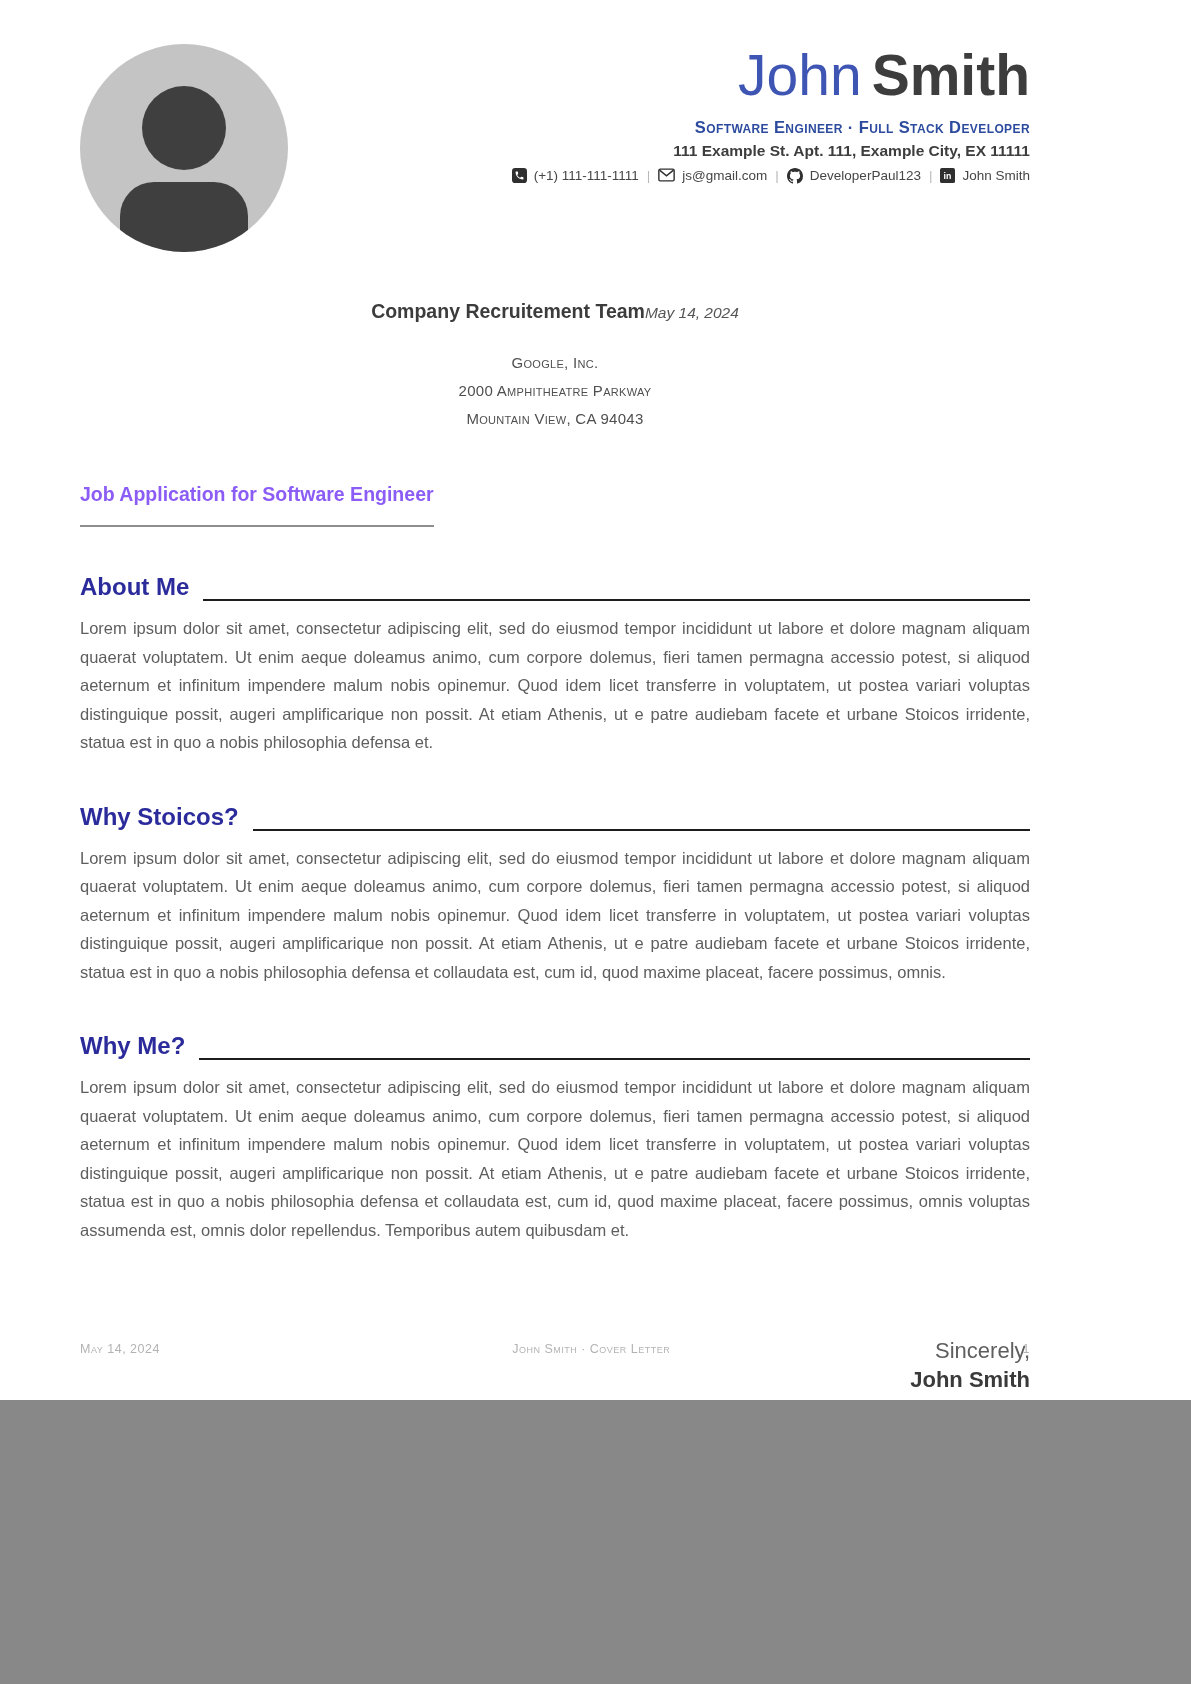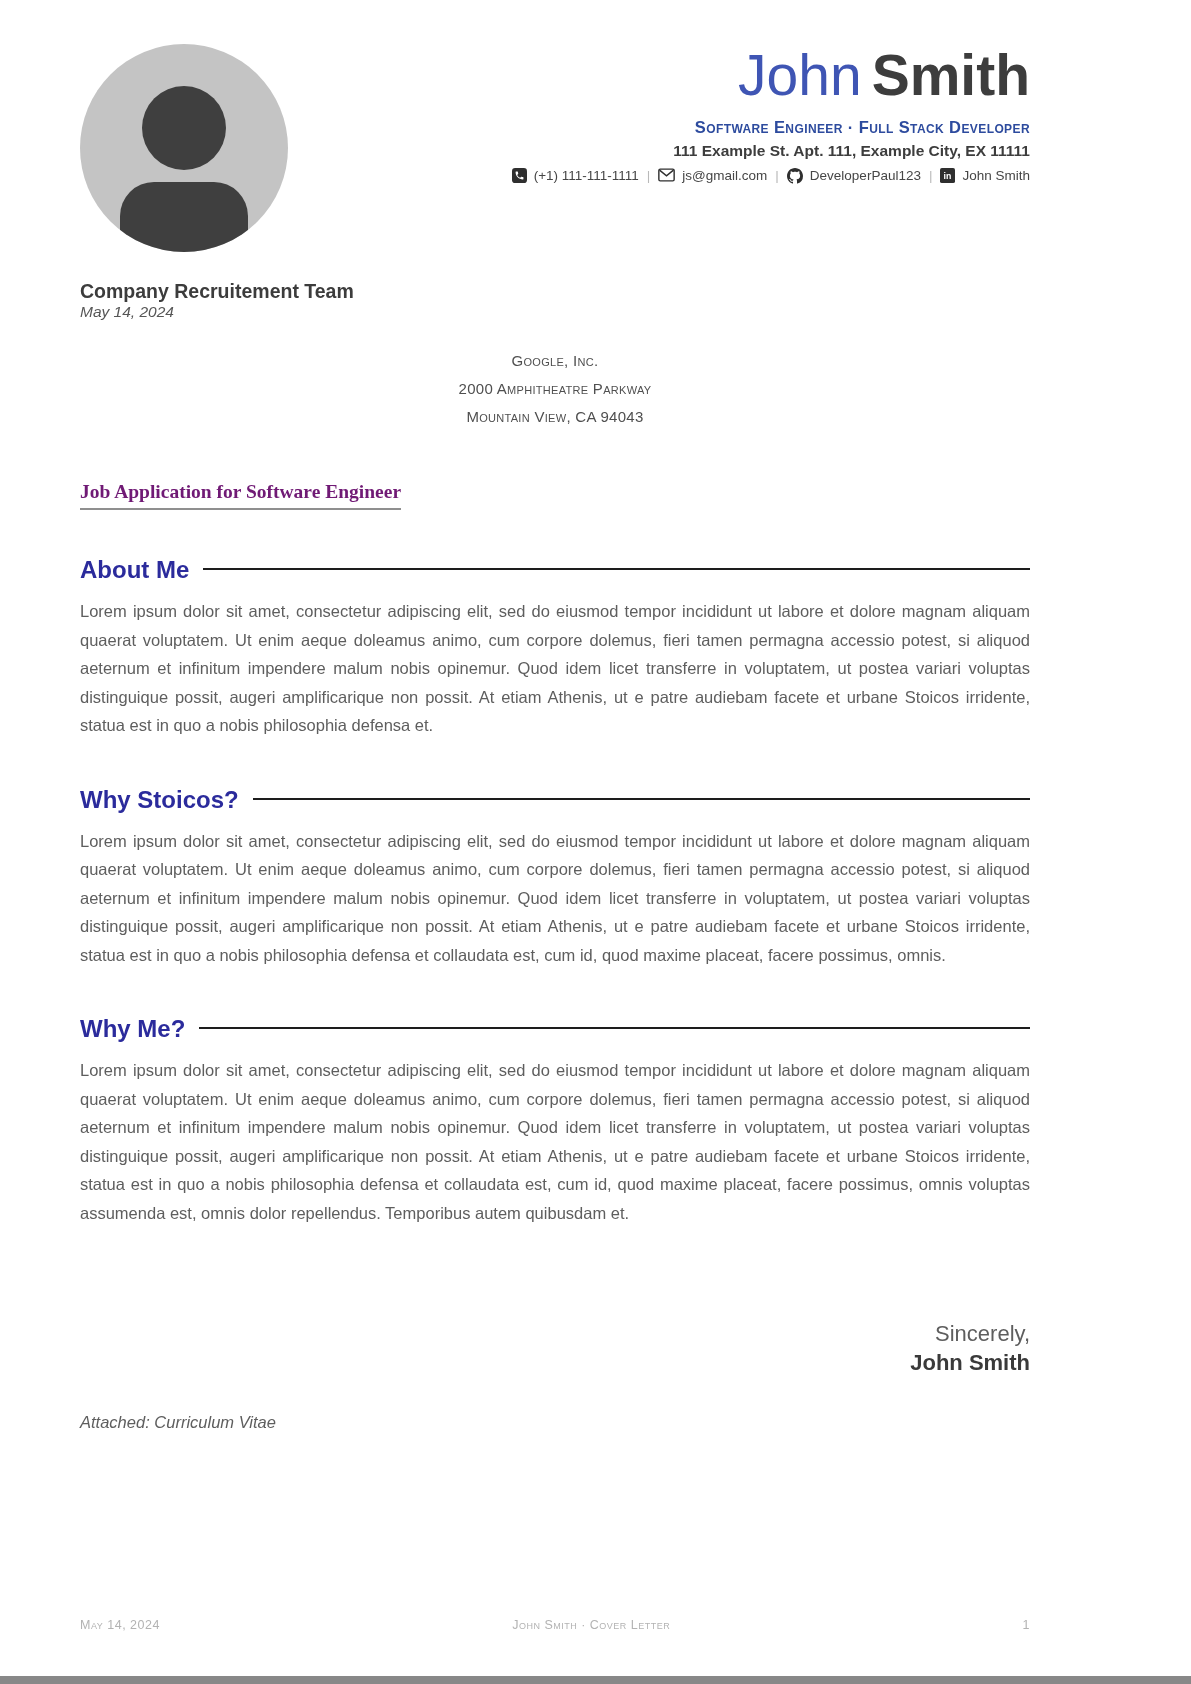--- a/index.html
+++ b/index.html
@@ -1,18 +1,18 @@
 <!DOCTYPE html>
 <html lang="en"><head>
 <meta charset="utf-8">
 <style>
   html,body{margin:0;padding:0;background:#888;}
   .page{
     position:relative;
-    width:1191px;height:1676px;
+    width:1191px;height:1400px;
     margin:0 auto;
     background:#ffffff;
     font-family:"Liberation Sans","DejaVu Sans",sans-serif;
     overflow:hidden;
   }
   .content{margin-left:80px;width:950px;}
 
   
   .header{display:flex;justify-content:space-between;align-items:flex-start;padding-top:44px;}
   .avatar{
@@ -28,36 +28,36 @@
   .position{
     margin-top:12px;font-size:16.5px;font-weight:600;color:#2d4b9e;
     font-variant:small-caps;letter-spacing:0.4px;
   }
   .address{margin-top:5px;font-size:15.5px;font-weight:700;color:#3d3d3d;padding-left:12px;}
   .contacts{margin-top:8px;font-size:13.5px;color:#464646;display:flex;justify-content:flex-end;align-items:flex-start;gap:7px;}
   .contacts .sep{color:#b9b9b9;padding:0 1px;}
   .cicon{display:inline-block;vertical-align:-2px;}
 
   
-  .recipient-row{display:flex;justify-content:center;align-items:baseline;margin-top:28px;flex-direction:column;}
+  .recipient-row{display:flex;justify-content:center;align-items:baseline;margin-top:48px;}
   .recipient-name{font-size:19.5px;font-weight:700;color:#3c3c3c;}
   .letter-date{font-size:15.5px;font-style:italic;color:#565656;}
   .recipient-addr{margin-top:26px;font-size:15px;color:#4f4f4f;font-variant:small-caps;letter-spacing:0.3px;line-height:28px;text-align:center;}
 
   
   .subject{margin-top:50px;}
   .subject span{
-    display:inline-block;font-size:19.5px;font-weight:700;color:#701a75;
-    border-bottom:2.5px solid #8f8f8f;padding-bottom:5px;font-family:Liberation Serif, serif;
+    display:inline-block;font-size:19.5px;font-weight:700;color:#8b5cf6;
+    border-bottom:2.5px solid #8f8f8f;padding-bottom:19px;
   }
   .salutation{margin-top:40px;font-size:16.5px;color:#6a6a6a;}
 
   
   .section{margin-top:46px;}
-  .section-head{display:flex;align-items:flex-start;}
+  .section-head{display:flex;align-items:flex-end;}
   .section-title{font-size:24px;font-weight:700;color:#2b2b9c;white-space:nowrap;}
   .section-rule{flex:1;height:2px;background:#1d1d1d;margin-left:14px;margin-top:12px;}
   .section-body{
     margin-top:13px;font-size:16.5px;line-height:28.5px;color:#5e5e5e;
     text-align:justify;
   }
 
   
   .closing{margin-top:92px;font-size:22px;color:#5e5e5e;line-height:29px;text-align:right;}
   .closing .sig{font-weight:700;color:#3a3a3a;}

